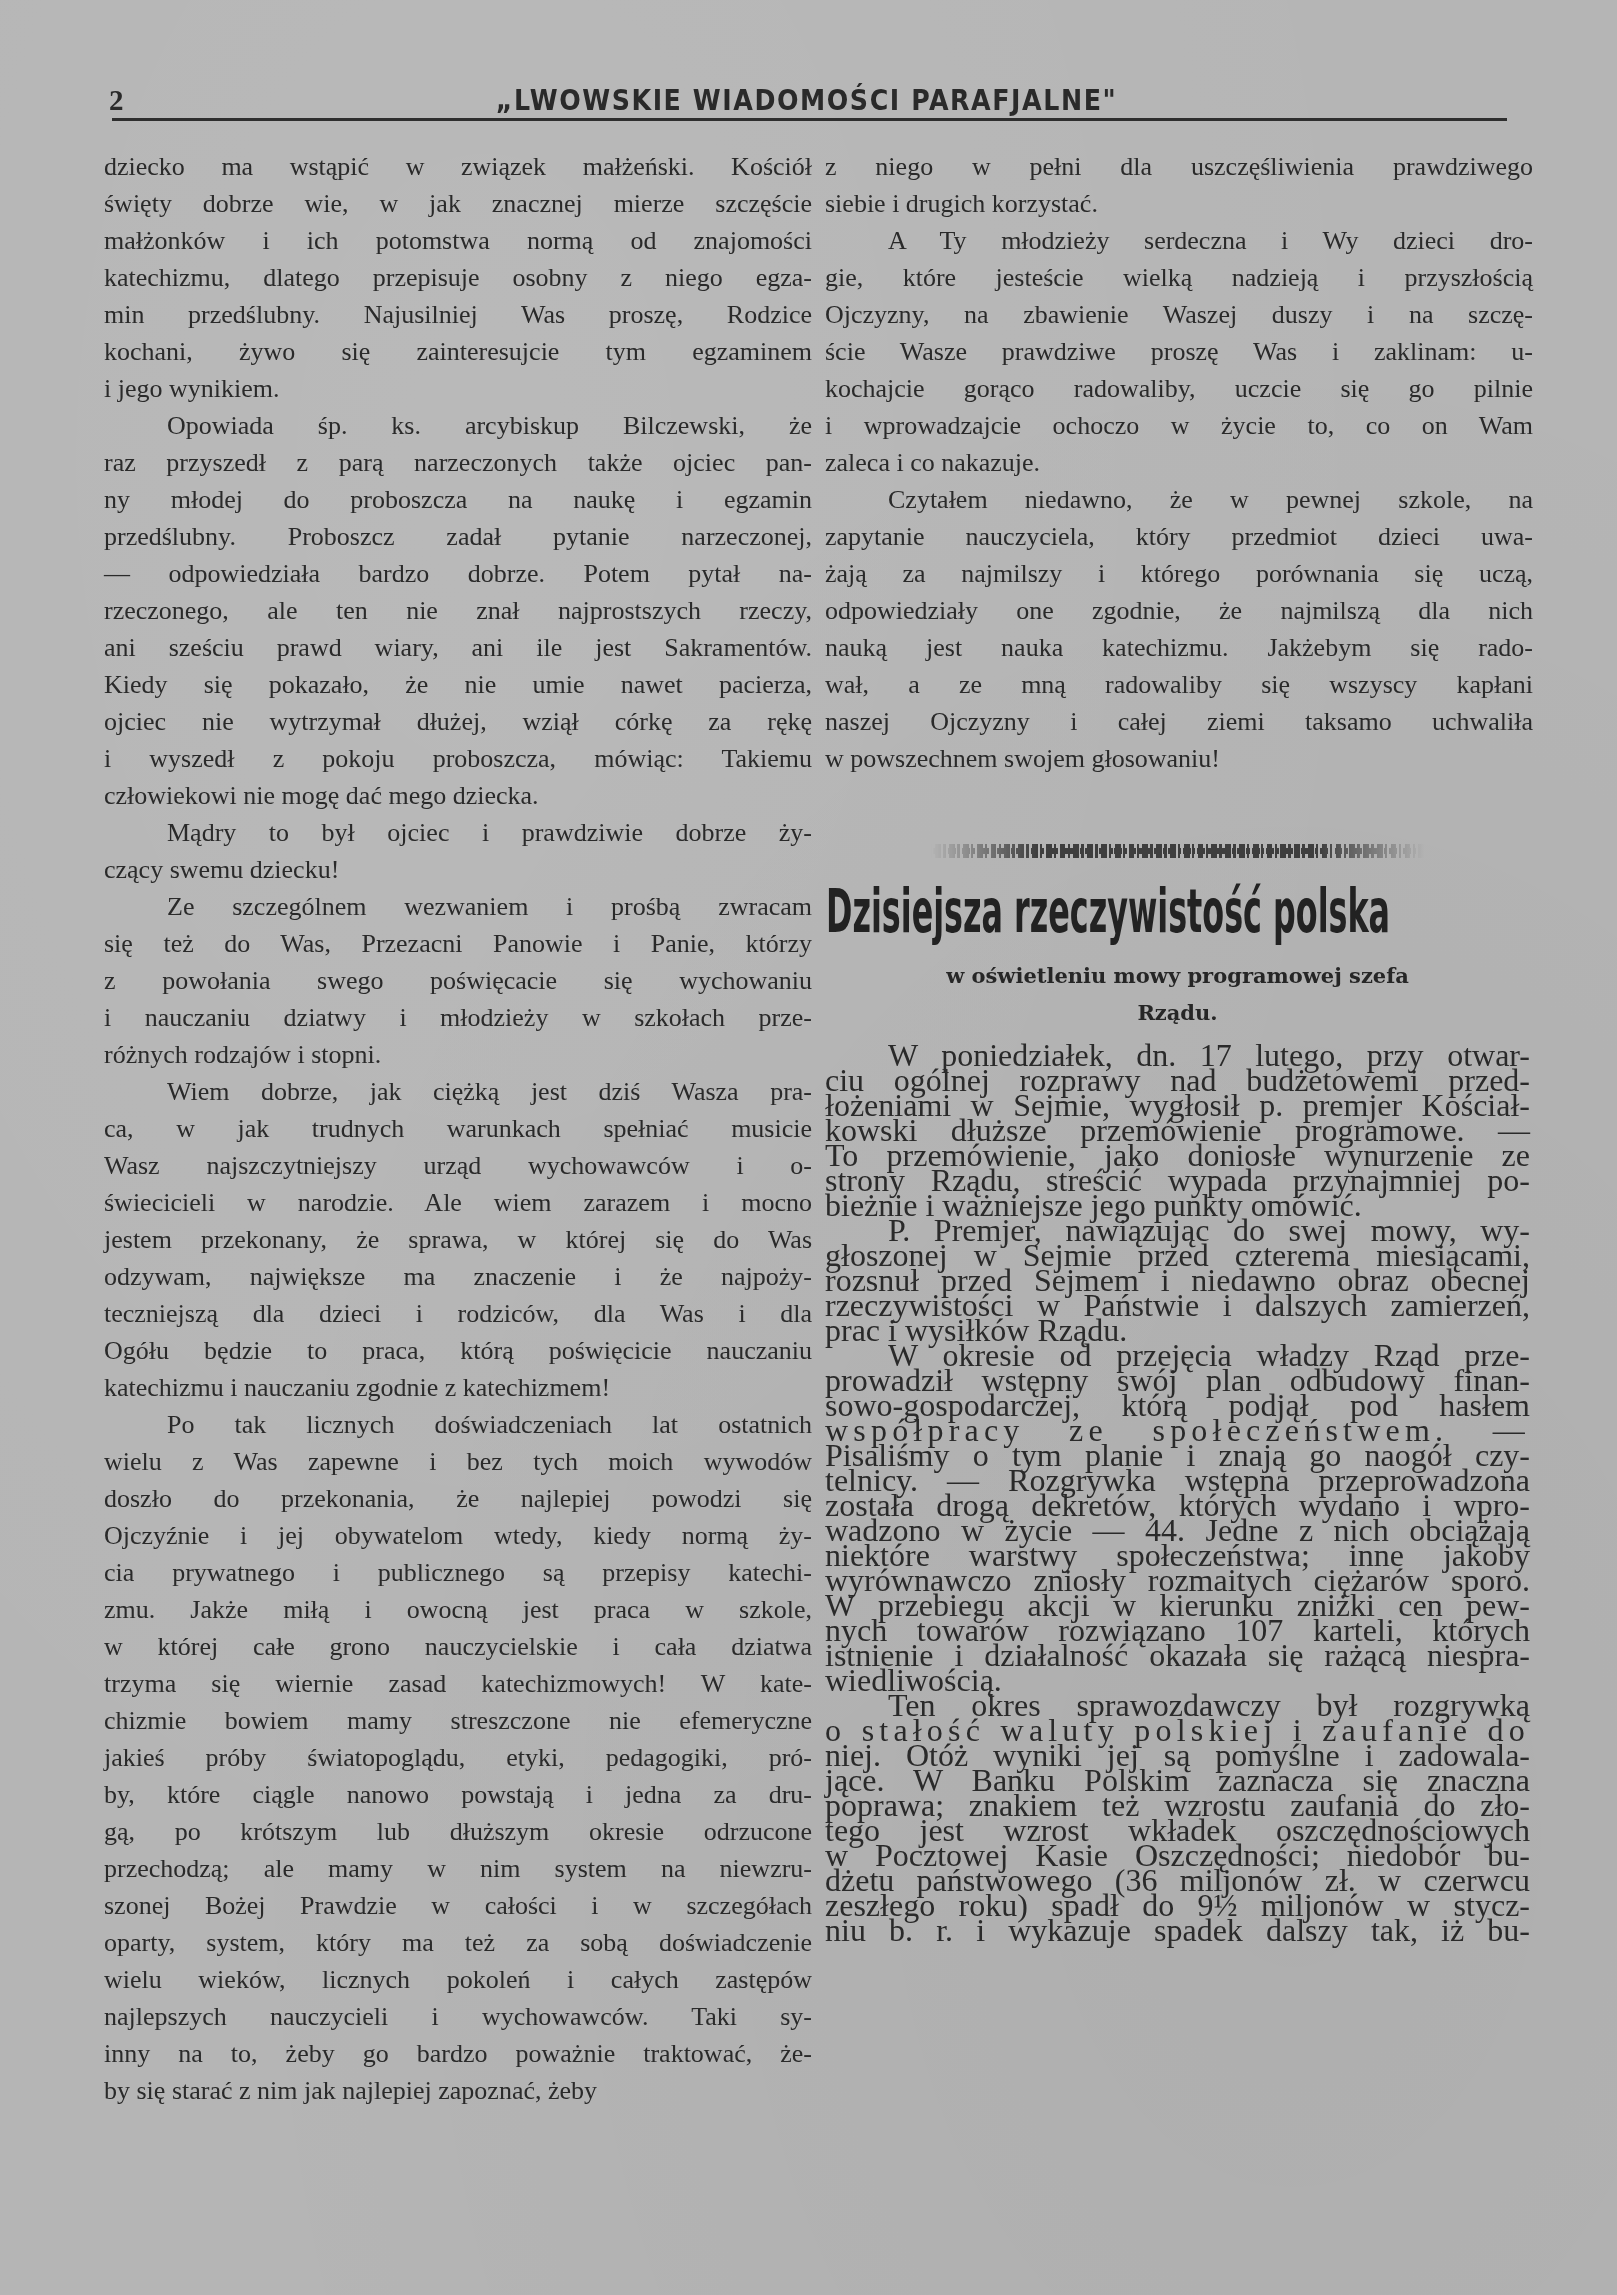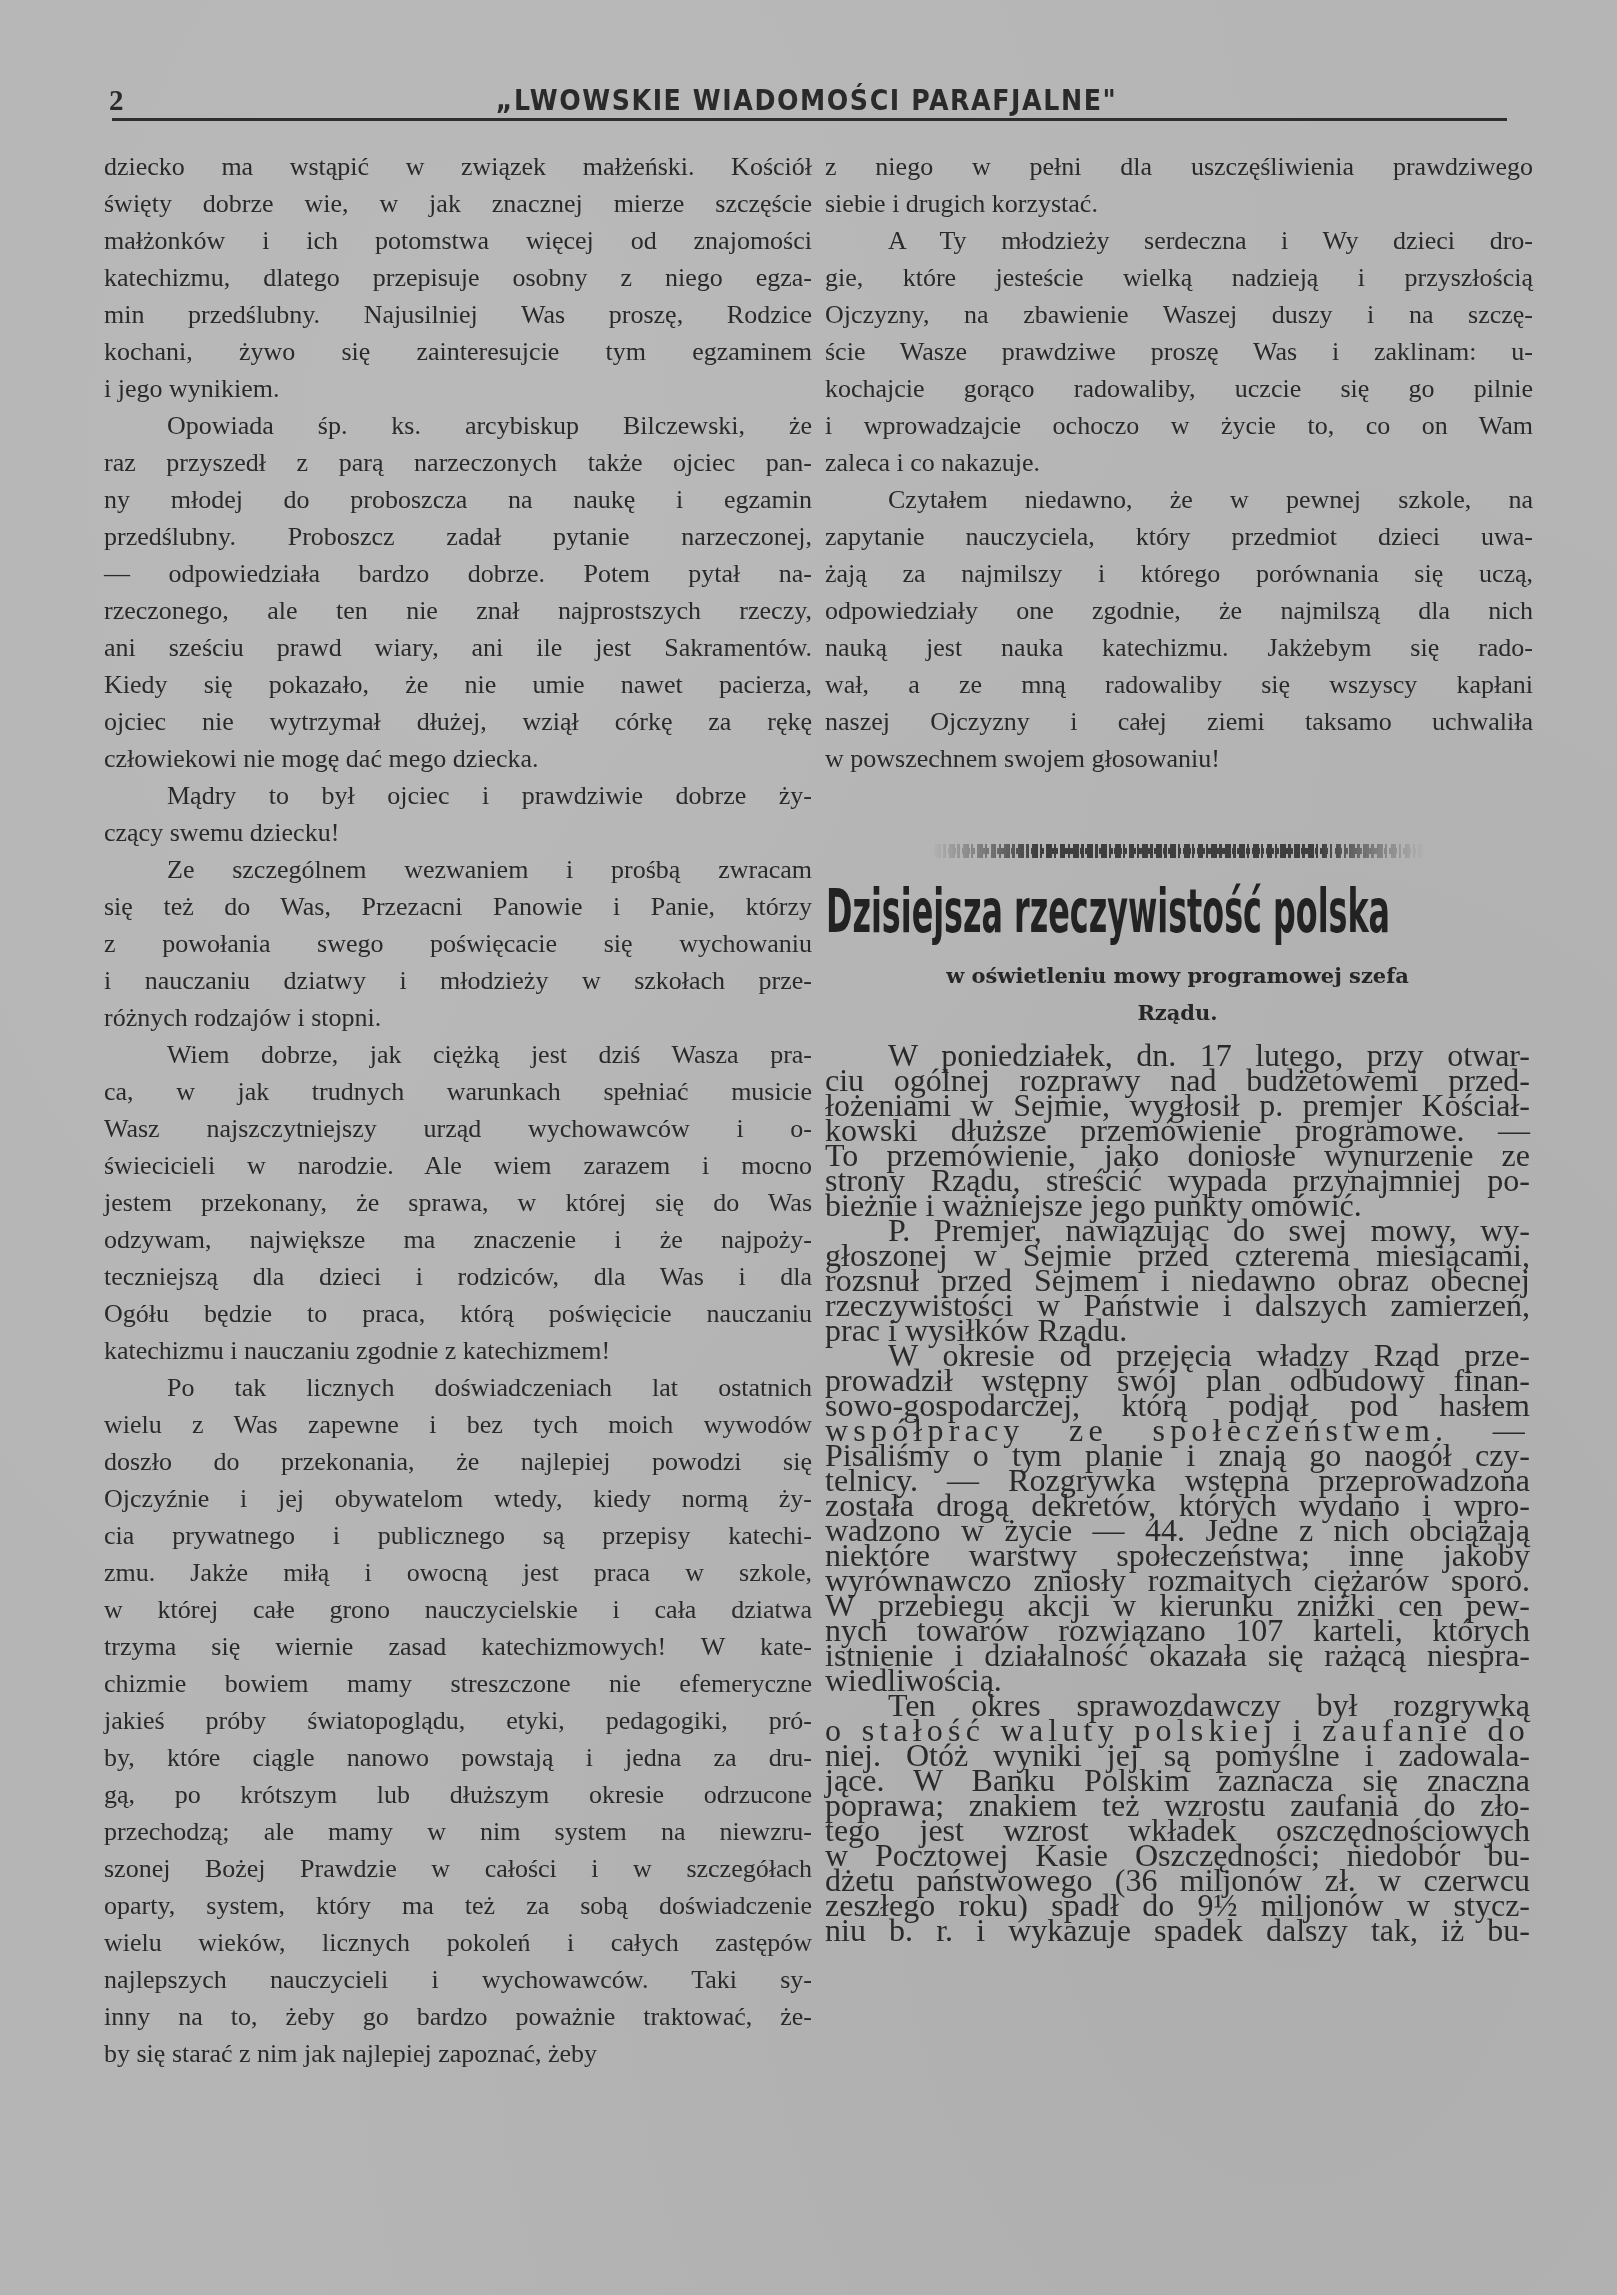--- a/index.html
+++ b/index.html
@@ -80,34 +80,35 @@
 
   <div class="running-head">
     <span class="page-number">2</span>
     <div class="journal-title">„LWOWSKIE WIADOMOŚCI PARAFJALNE"</div>
   </div>
   <div class="head-rule"></div>
 
   <div class="col col-left" id="leftCol">
       <span class="line">dziecko ma wstąpić w związek małżeński. Kościół</span>
       <span class="line">święty dobrze wie, w jak znacznej mierze szczęście</span>
-      <span class="line">małżonków i ich potomstwa więcej od znajomości</span>
+      <span class="line">małżonków i ich potomstwa normą od znajomości</span>
       <span class="line">katechizmu, dlatego przepisuje osobny z niego egza-</span>
       <span class="line">min przedślubny. Najusilniej Was proszę, Rodzice</span>
       <span class="line">kochani, żywo się zainteresujcie tym egzaminem</span>
       <span class="line last">i jego wynikiem.</span>
       <span class="line indent">Opowiada śp. ks. arcybiskup Bilczewski, że</span>
       <span class="line">raz przyszedł z parą narzeczonych także ojciec pan-</span>
       <span class="line">ny młodej do proboszcza na naukę i egzamin</span>
       <span class="line">przedślubny. Proboszcz zadał pytanie narzeczonej,</span>
       <span class="line">— odpowiedziała bardzo dobrze. Potem pytał na-</span>
       <span class="line">rzeczonego, ale ten nie znał najprostszych rzeczy,</span>
       <span class="line">ani sześciu prawd wiary, ani ile jest Sakramentów.</span>
       <span class="line">Kiedy się pokazało, że nie umie nawet pacierza,</span>
       <span class="line">ojciec nie wytrzymał dłużej, wziął córkę za rękę</span>
+      <span class="line">i wyszedł z pokoju proboszcza, mówiąc: Takiemu</span>
       <span class="line last">człowiekowi nie mogę dać mego dziecka.</span>
       <span class="line indent">Mądry to był ojciec i prawdziwie dobrze ży-</span>
       <span class="line last">czący swemu dziecku!</span>
       <span class="line indent">Ze szczególnem wezwaniem i prośbą zwracam</span>
       <span class="line">się też do Was, Przezacni Panowie i Panie, którzy</span>
       <span class="line">z powołania swego poświęcacie się wychowaniu</span>
       <span class="line">i nauczaniu dziatwy i młodzieży w szkołach prze-</span>
       <span class="line last">różnych rodzajów i stopni.</span>
       <span class="line indent">Wiem dobrze, jak ciężką jest dziś Wasza pra-</span>
       <span class="line">ca, w jak trudnych warunkach spełniać musicie</span>

